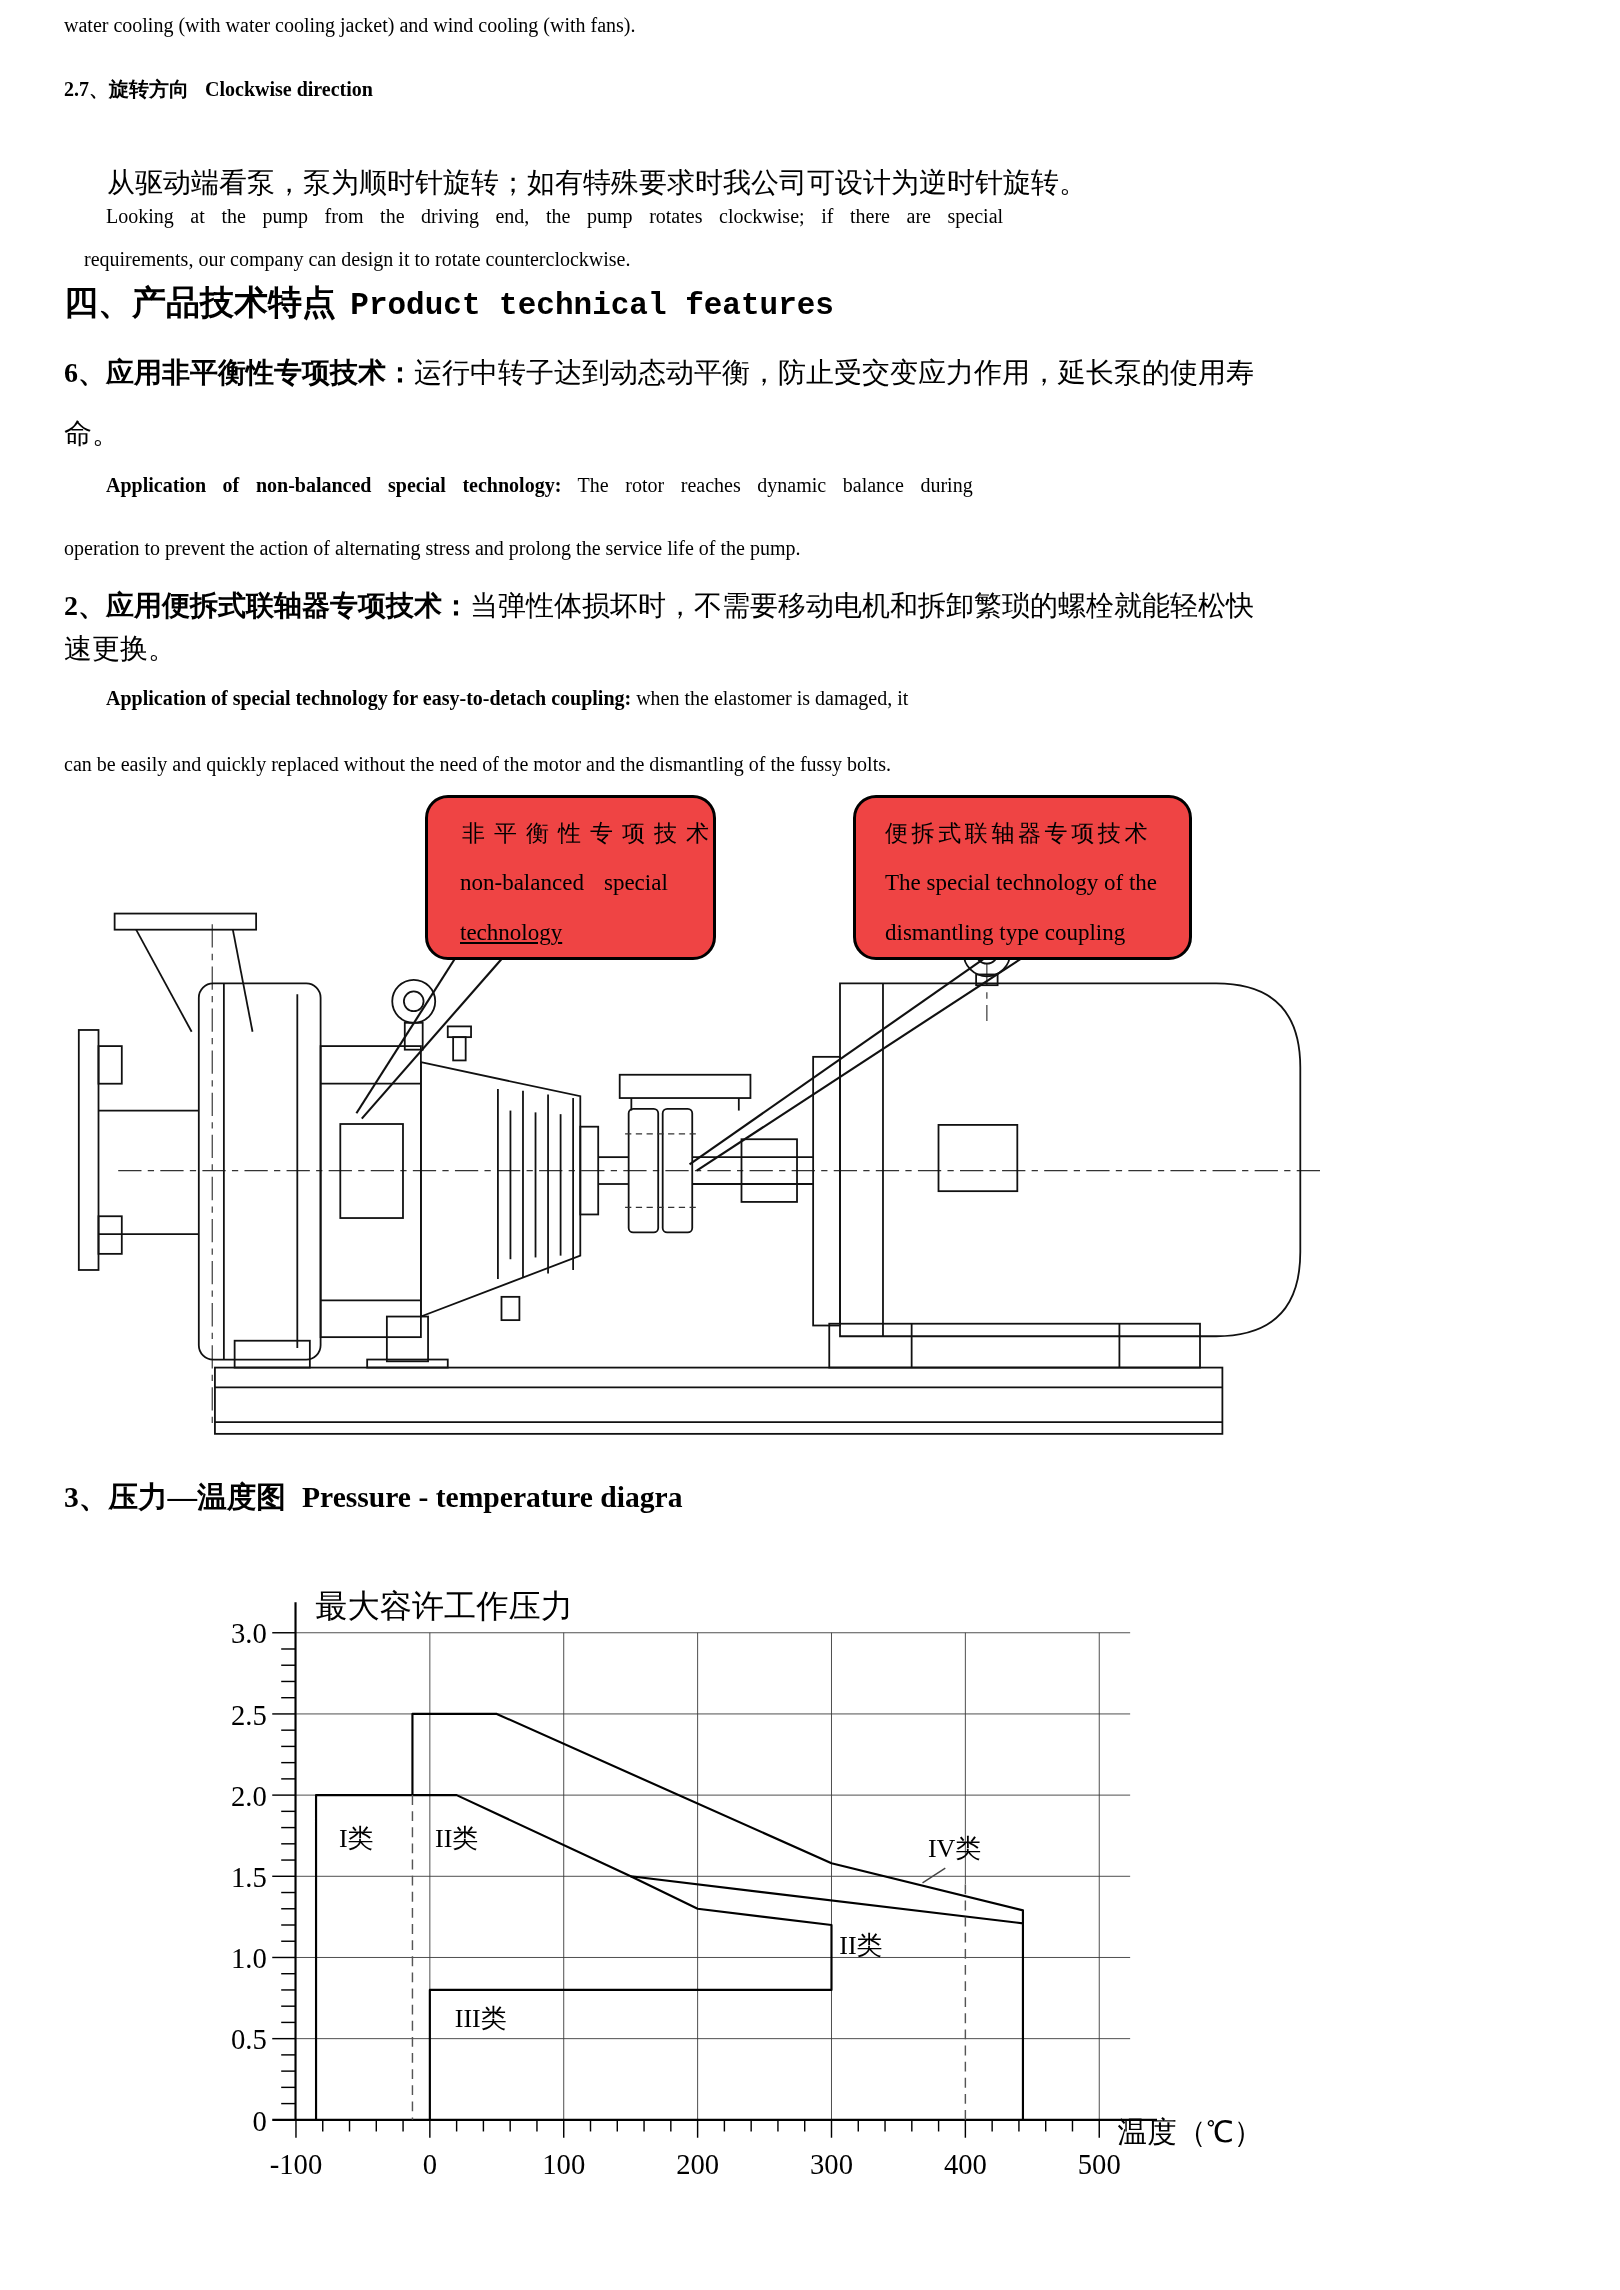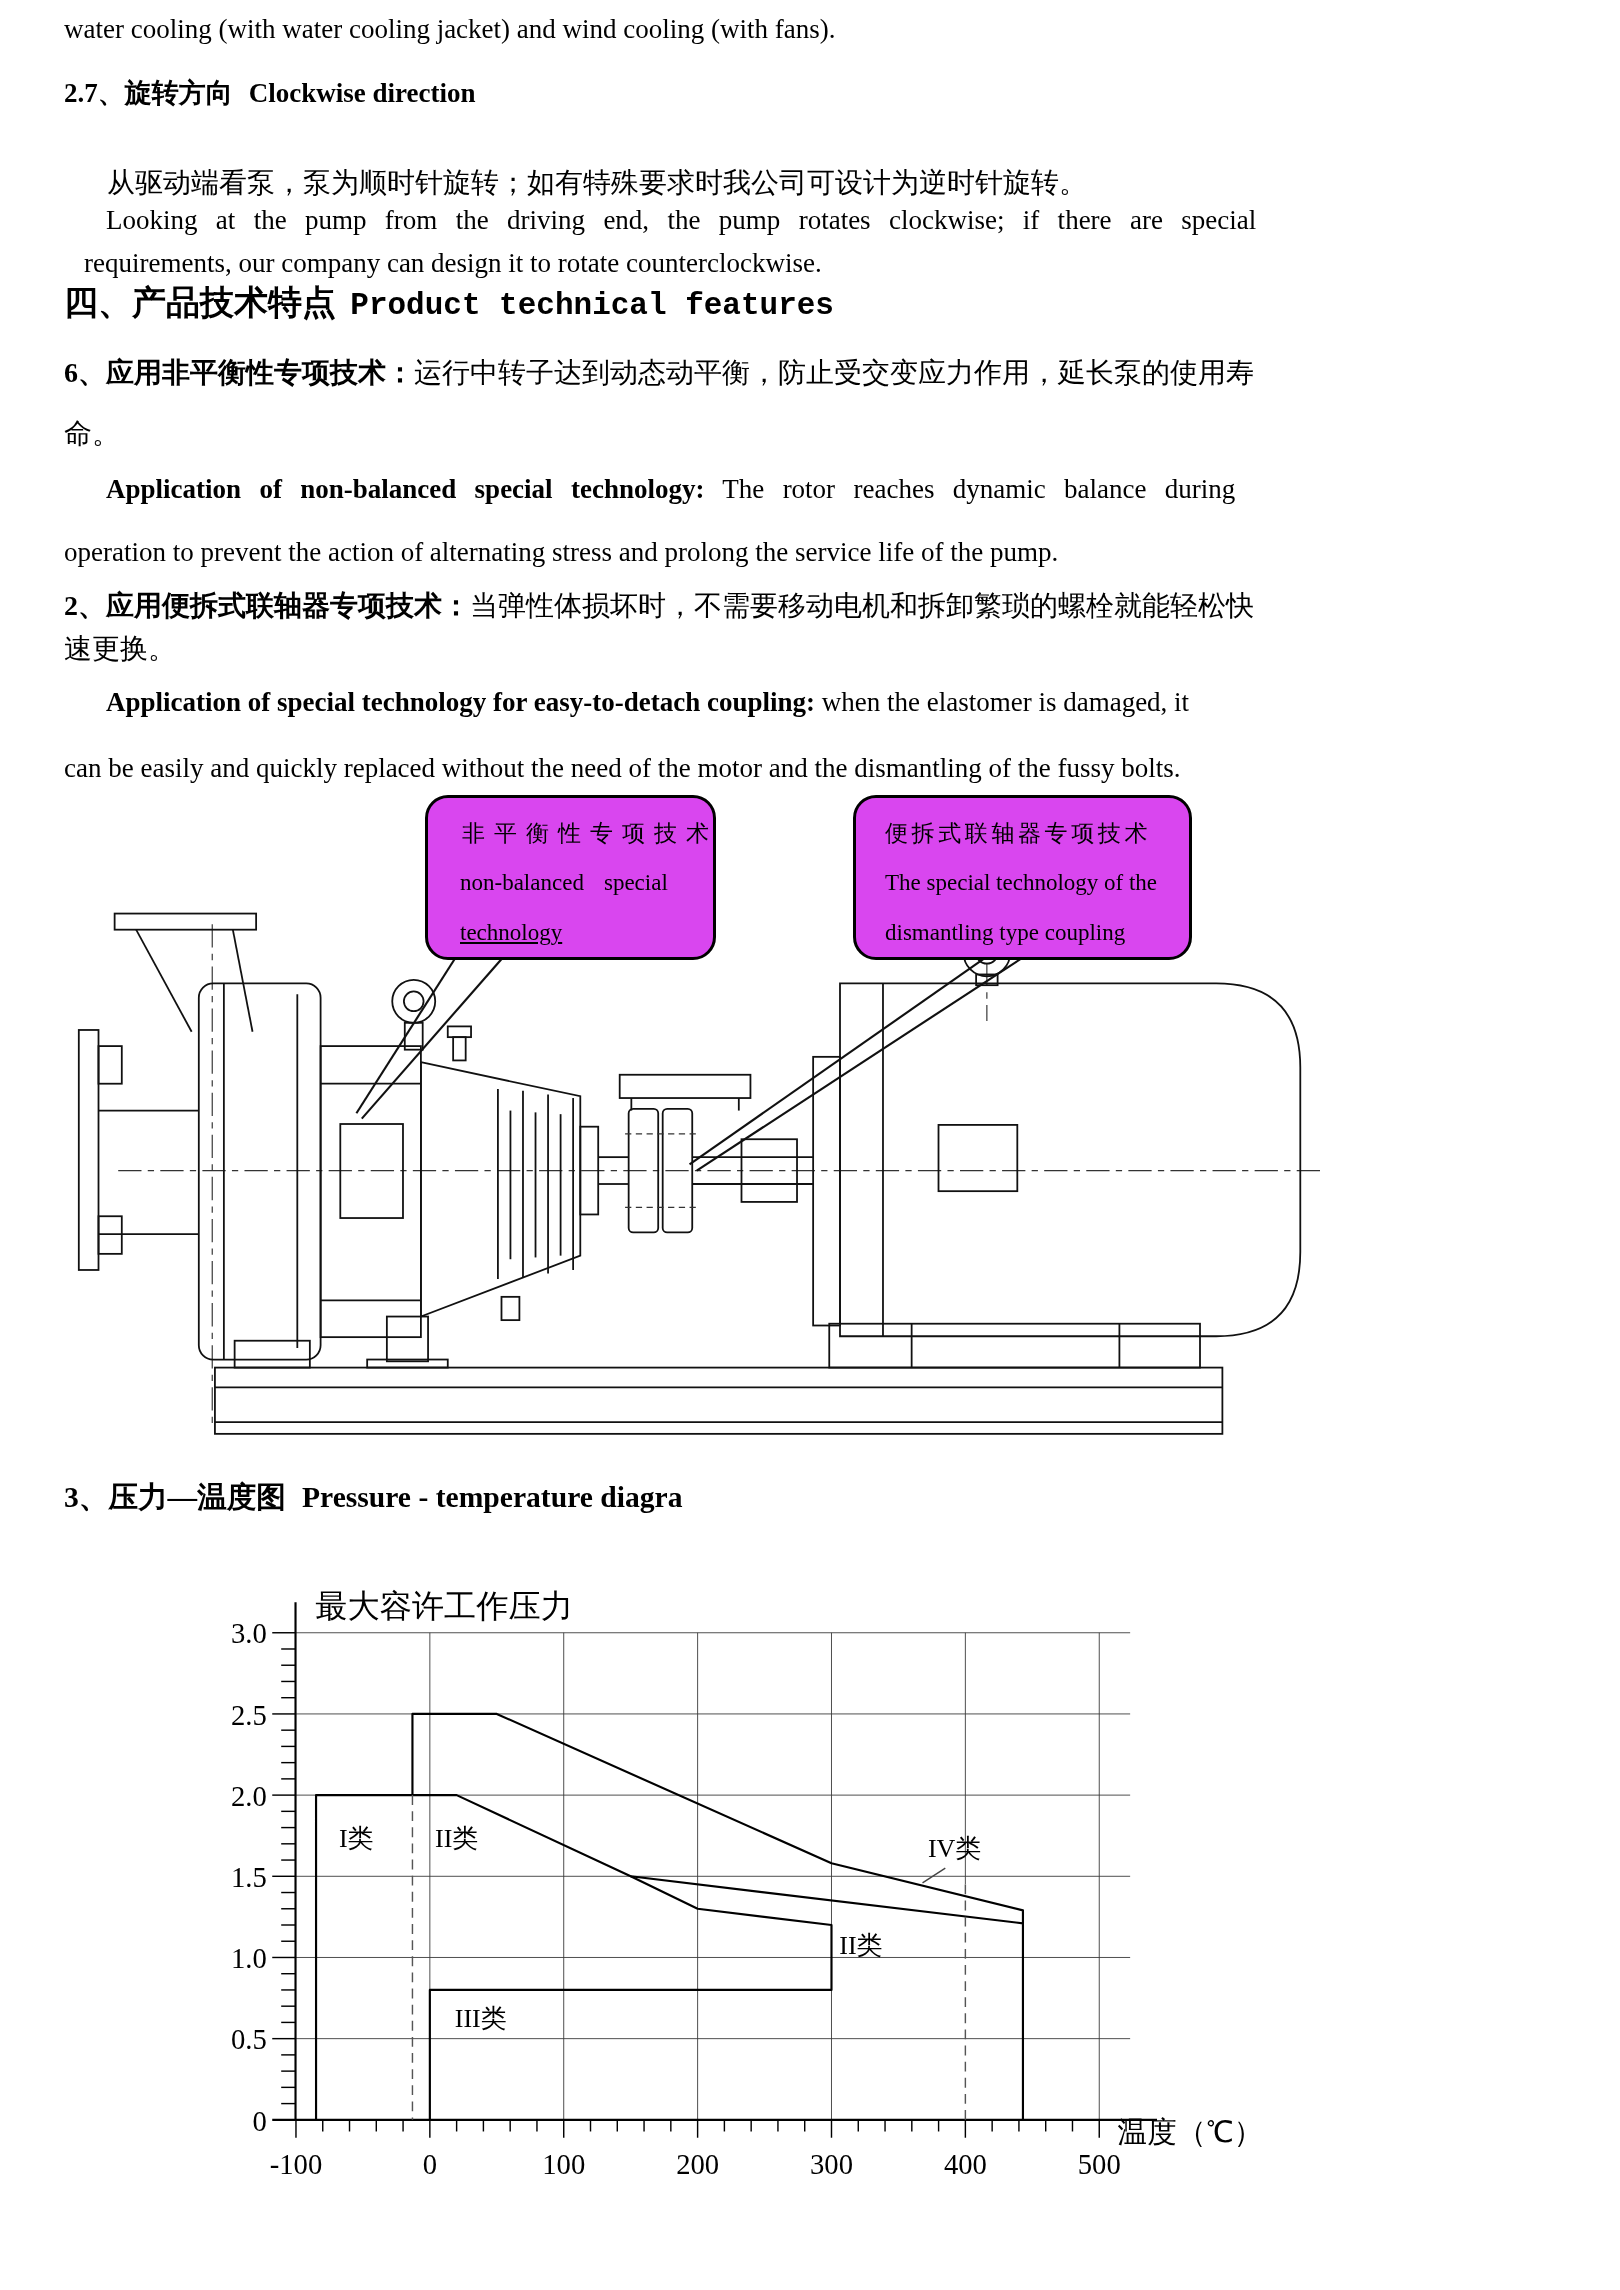--- a/index.html
+++ b/index.html
@@ -1,26 +1,26 @@
 <!DOCTYPE html>
 <html style="font-size:14.3px"><head>
 <meta charset="utf-8">
 <style>
   html,body{margin:0;padding:0;}
   body{width:1620px;height:2291px;background:#fff;position:relative;overflow:hidden;
        font-family:"Liberation Serif",serif;color:#000;}
-  .ln{position:absolute;white-space:nowrap;font-size:27px;line-height:1.2;}
+  .ln{position:absolute;white-space:nowrap;font-size:20px;line-height:1.2;}
   .b{font-weight:700;margin-top:48px;}
   .gap{margin-left:16px;}
   .h4{font-size:34px;font-weight:700;}
   .h4 .en{font-family:"Liberation Mono",monospace;font-size:31px;font-weight:700;margin-left:14.3px;}
   .jst{word-spacing:11.6px;}
   .indent{padding-left:42px;}
   .cjk{font-size:28px;}
-  .callout{position:absolute;border:3.1px solid #000;border-radius:23px;background:#d946ef;z-index:3;}
+  .callout{position:absolute;border:3.1px solid #000;border-radius:23px;background:#ef4444;z-index:3;}
   .callout .cl{position:absolute;white-space:nowrap;font-size:23px;}
   svg.layer{position:absolute;left:0;top:0;z-index:1;}
   .grid{stroke:#3a3a3a;stroke-width:1;}
   .axis{stroke:#000;stroke-width:2.4;}
   .tick{stroke:#000;stroke-width:1.6;}
   .curve{fill:none;stroke:#000;stroke-width:2.4;stroke-linejoin:round;}
   .dash{stroke:#555;stroke-width:1.6;stroke-dasharray:11 7;fill:none;}
   .leader{stroke:#444;stroke-width:1.6;}
   .num{font:32px "Liberation Serif",serif;fill:#000;}
   .rlabel{font:29px "Liberation Serif",serif;fill:#000;}

